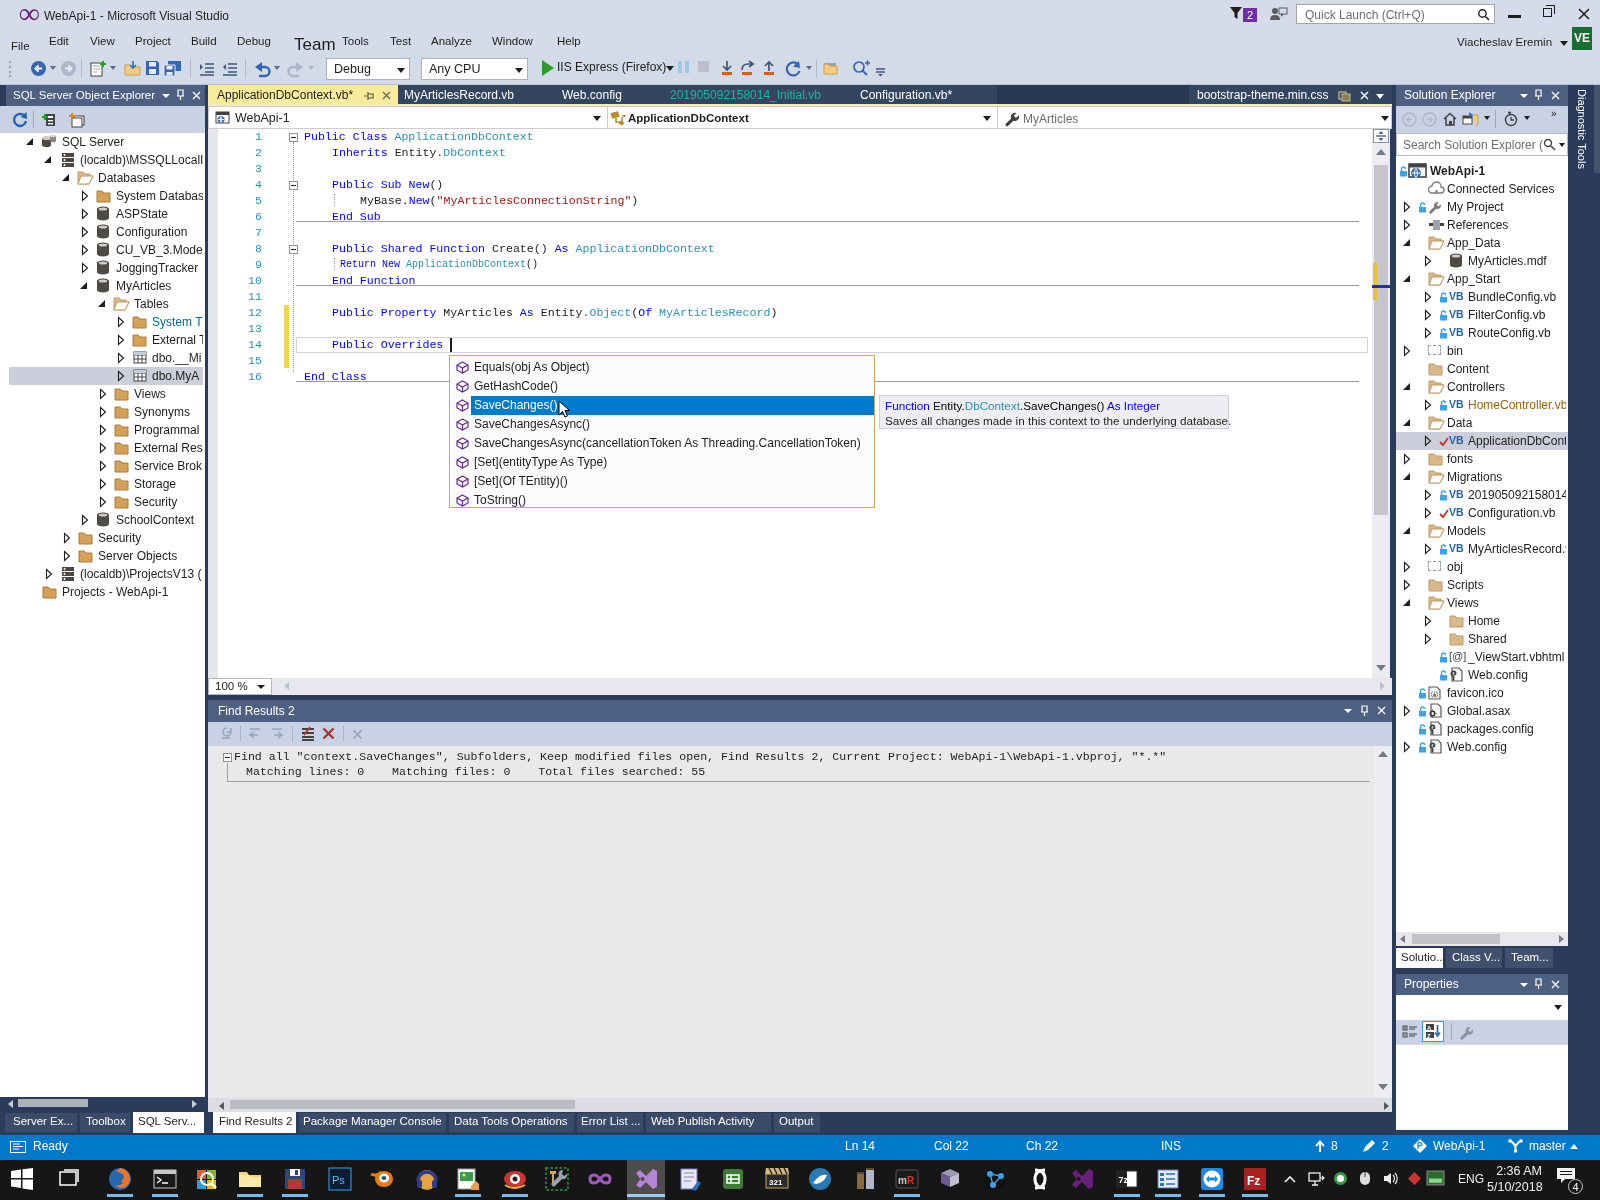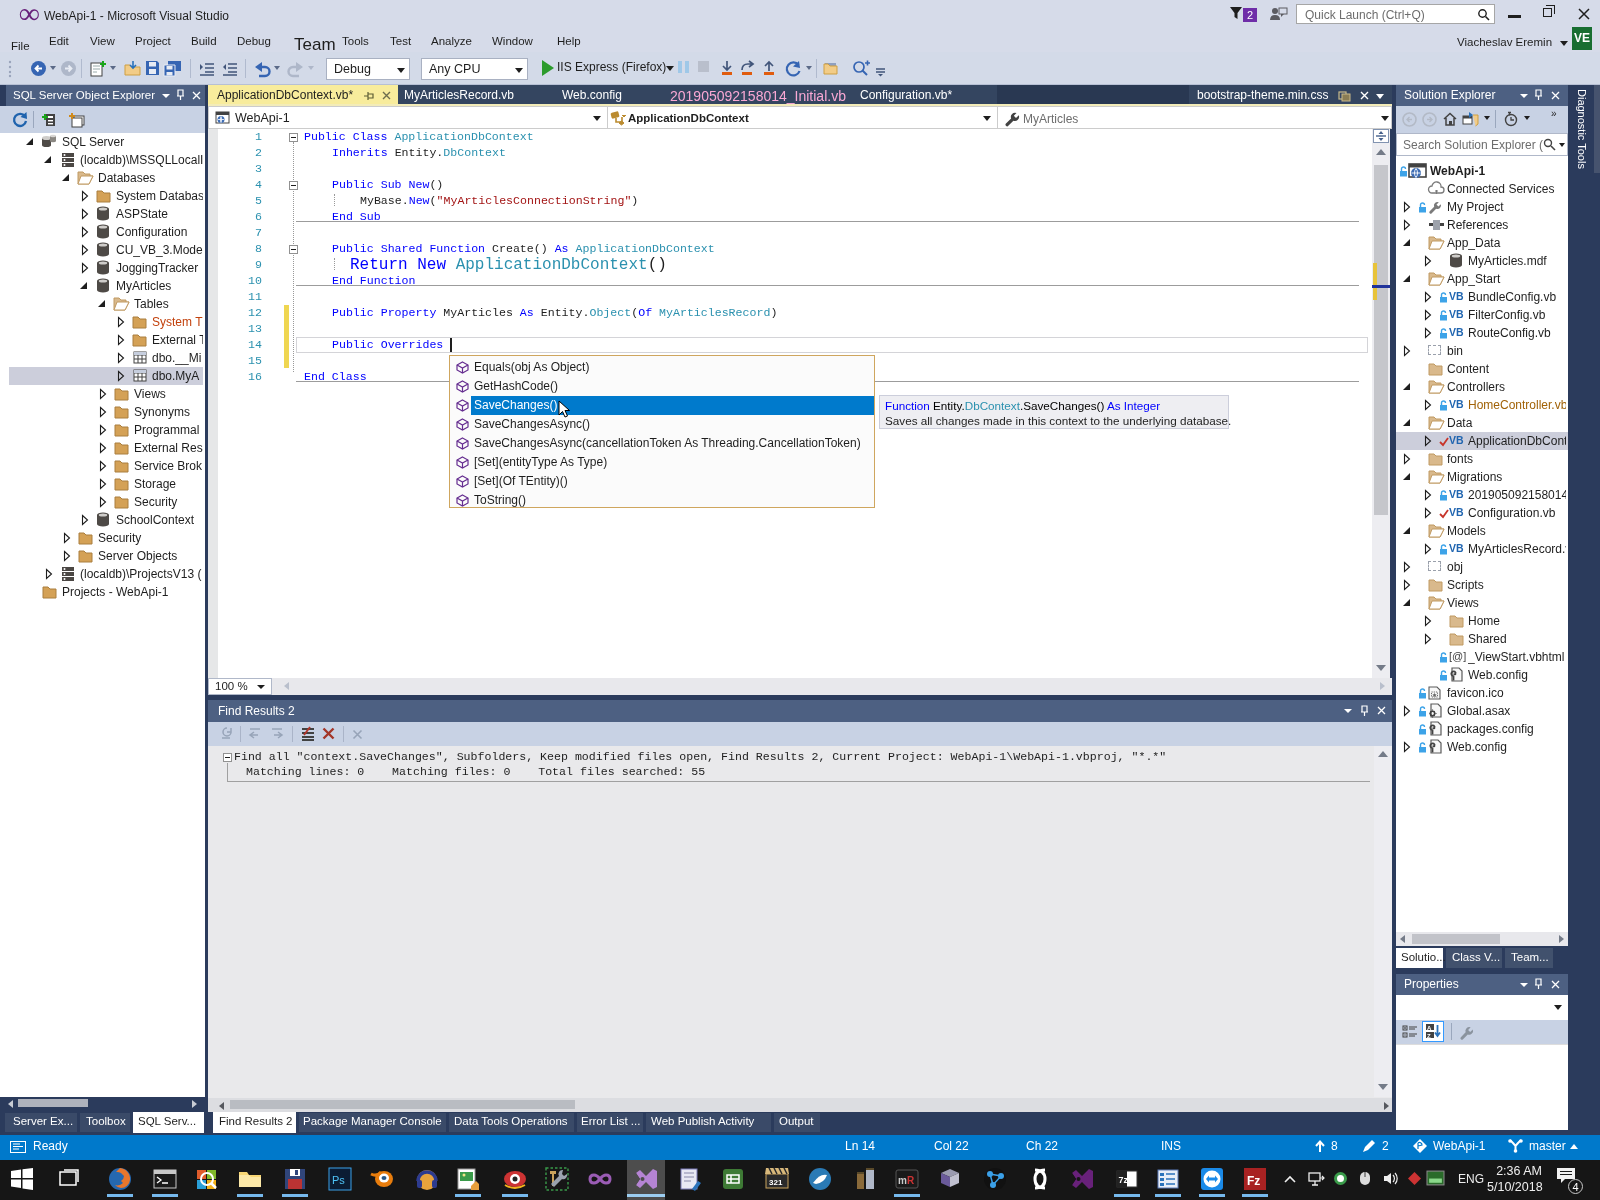--- a/index.html
+++ b/index.html
@@ -292,21 +292,21 @@
         <path d="M1 13 L4 5 L16 5 L12 13 Z" fill="#fff" stroke="#c09a62"></path>
       </svg>
       <div class="row" style="left:134px;top:295px;width:69px;font-size:12px;color:#1e1e1e">Tables</div>
       <div class="row" style="left:9px;top:313px;width:194px;"></div>
       <svg width="8" height="12" style="left:117px;top:316px" viewBox="0 0 8 12">
         <path d="M1.5 1.5 L6.5 6 L1.5 10.5 Z" fill="none" stroke="#1e1e1e" stroke-width="1.1"></path>
       </svg>
       <svg width="15" height="13" style="left:132px;top:316px" viewBox="0 0 15 13">
         <path d="M1 12 L1 1 L6 1 L8 3 L14 3 L14 12 Z" fill="#d4a156" stroke="#aa7f3e"></path>
       </svg>
-      <div class="row" style="left:152px;top:313px;width:51px;font-size:12px;color:#c2410c">System T</div>
+      <div class="row" style="left:152px;top:313px;width:51px;font-size:12px;color:#0369a1">System T</div>
       <div class="row" style="left:9px;top:331px;width:194px;"></div>
       <svg width="8" height="12" style="left:117px;top:334px" viewBox="0 0 8 12">
         <path d="M1.5 1.5 L6.5 6 L1.5 10.5 Z" fill="none" stroke="#1e1e1e" stroke-width="1.1"></path>
       </svg>
       <svg width="15" height="13" style="left:132px;top:334px" viewBox="0 0 15 13">
         <path d="M1 12 L1 1 L6 1 L8 3 L14 3 L14 12 Z" fill="#d4a156" stroke="#aa7f3e"></path>
       </svg>
       <div class="row" style="left:152px;top:331px;width:51px;font-size:12px;color:#1e1e1e">External T</div>
       <div class="row" style="left:9px;top:349px;width:194px;"></div>
       <svg width="8" height="12" style="left:117px;top:352px" viewBox="0 0 8 12">
@@ -437,21 +437,21 @@
    <div class="abs" style="left:9px;top:3px;font-size:12px;color:#1e1e1e">ApplicationDbContext.vb*</div>
    <svg width="11" height="11" style="left:155px;top:5px" viewBox="0 0 11 11">
         <path d="M4 1 h4 v5 h-4 Z M2 6 h8 M6 6 v4" stroke="#5d5d34" stroke-width="1.2" fill="none" transform="rotate(90 5.5 5.5)"></path>
       </svg>
    <svg width="9" height="9" style="left:174px;top:6px" viewBox="0 0 9 9">
         <path d="M1 1 L8 8 M8 1 L1 8" stroke="#6d6d4d" stroke-width="1.4"></path>
       </svg>
  </div>
  <div class="abs" style="left:196px;top:3px;font-size:12px;color:#fff">MyArticlesRecord.vb</div>
  <div class="abs" style="left:354px;top:3px;font-size:12px;color:#fff">Web.config</div>
- <div class="abs" style="left:462px;top:3px;font-size:14px;color:#f9a8d4">201905092158014_Initial.vb</div>
+ <div class="abs" style="left:462px;top:3px;font-size:12px;color:#14b8a6">201905092158014_Initial.vb</div>
  <div class="abs" style="left:652px;top:3px;font-size:12px;color:#fff">Configuration.vb*</div>
  <div class="abs" style="left:989px;top:3px;font-size:12px;color:#fff">bootstrap-theme.min.css</div>
  <svg width="13" height="11" style="left:1130px;top:6px" viewBox="0 0 13 11">
       <rect x="1" y="1" width="7" height="7" fill="none" stroke="#c8b98a" stroke-width="1.2"></rect>
       <rect x="4" y="3" width="8" height="7" fill="#8a7d55" stroke="#c8b98a" stroke-width="1"></rect>
     </svg>
  <svg width="9" height="9" style="left:1152px;top:6px" viewBox="0 0 9 9">
       <path d="M1 1 L8 8 M8 1 L1 8" stroke="#fff" stroke-width="1.4"></path>
     </svg>
  <div class="abs" style="left:1168px;top:9px;width:0;height:0;border-left:4px solid transparent;border-right:4px solid transparent;border-top:5px solid #fff"></div>
@@ -491,21 +491,21 @@
     <div class="abs mono" style="left:332px;top:145px;font-size:11.6px;line-height:16px;color:#1e1e1e;white-space:pre"><span class="k">Inherits </span>Entity.<span class="t">DbContext</span></div>
     <div class="abs mono" style="left:244px;top:177px;width:18px;text-align:right;font-size:11.6px;line-height:16px;color:#2b91af">4</div>
     <div class="abs mono" style="left:332px;top:177px;font-size:11.6px;line-height:16px;color:#1e1e1e;white-space:pre"><span class="k">Public Sub New</span>()</div>
     <div class="abs mono" style="left:244px;top:193px;width:18px;text-align:right;font-size:11.6px;line-height:16px;color:#2b91af">5</div>
     <div class="abs mono" style="left:360px;top:193px;font-size:11.6px;line-height:16px;color:#1e1e1e;white-space:pre">MyBase.<span class="k">New</span>(<span class="s">"MyArticlesConnectionString"</span>)</div>
     <div class="abs mono" style="left:244px;top:209px;width:18px;text-align:right;font-size:11.6px;line-height:16px;color:#2b91af">6</div>
     <div class="abs mono" style="left:332px;top:209px;font-size:11.6px;line-height:16px;color:#1e1e1e;white-space:pre"><span class="k">End Sub</span></div>
     <div class="abs mono" style="left:244px;top:241px;width:18px;text-align:right;font-size:11.6px;line-height:16px;color:#2b91af">8</div>
     <div class="abs mono" style="left:332px;top:241px;font-size:11.6px;line-height:16px;color:#1e1e1e;white-space:pre"><span class="k">Public Shared Function </span>Create()<span class="k"> As </span><span class="t">ApplicationDbContext</span></div>
     <div class="abs mono" style="left:244px;top:257px;width:18px;text-align:right;font-size:11.6px;line-height:16px;color:#2b91af">9</div>
-    <div class="abs mono" style="left:350px;top:257px;font-size:16px;line-height:16px;color:#1e1e1e;white-space:pre"><span class="k">Return New </span><span class="t">ApplicationDbContext</span>()</div>
+    <div class="abs mono" style="left:340px;top:257px;font-size:10px;line-height:16px;color:#1e1e1e;white-space:pre"><span class="k">Return New </span><span class="t">ApplicationDbContext</span>()</div>
     <div class="abs mono" style="left:244px;top:273px;width:18px;text-align:right;font-size:11.6px;line-height:16px;color:#2b91af">10</div>
     <div class="abs mono" style="left:332px;top:273px;font-size:11.6px;line-height:16px;color:#1e1e1e;white-space:pre"><span class="k">End Function</span></div>
     <div class="abs mono" style="left:244px;top:305px;width:18px;text-align:right;font-size:11.6px;line-height:16px;color:#2b91af">12</div>
     <div class="abs mono" style="left:332px;top:305px;font-size:11.6px;line-height:16px;color:#1e1e1e;white-space:pre"><span class="k">Public Property </span>MyArticles<span class="k"> As </span>Entity.<span class="t">Object</span>(<span class="k">Of </span><span class="t">MyArticlesRecord</span>)</div>
     <div class="abs mono" style="left:244px;top:337px;width:18px;text-align:right;font-size:11.6px;line-height:16px;color:#2b91af">14</div>
     <div class="abs mono" style="left:332px;top:337px;font-size:11.6px;line-height:16px;color:#1e1e1e;white-space:pre"><span class="k">Public Overrides </span></div>
     <div class="abs mono" style="left:244px;top:369px;width:18px;text-align:right;font-size:11.6px;line-height:16px;color:#2b91af">16</div>
     <div class="abs mono" style="left:304px;top:369px;font-size:11.6px;line-height:16px;color:#1e1e1e;white-space:pre"><span class="k">End Class</span></div>
     <div class="abs mono" style="left:244px;top:161px;width:18px;text-align:right;font-size:11.6px;line-height:16px;color:#2b91af">3</div>
     <div class="abs mono" style="left:304px;top:161px;font-size:11.6px;line-height:16px;color:#1e1e1e;white-space:pre"></div>

